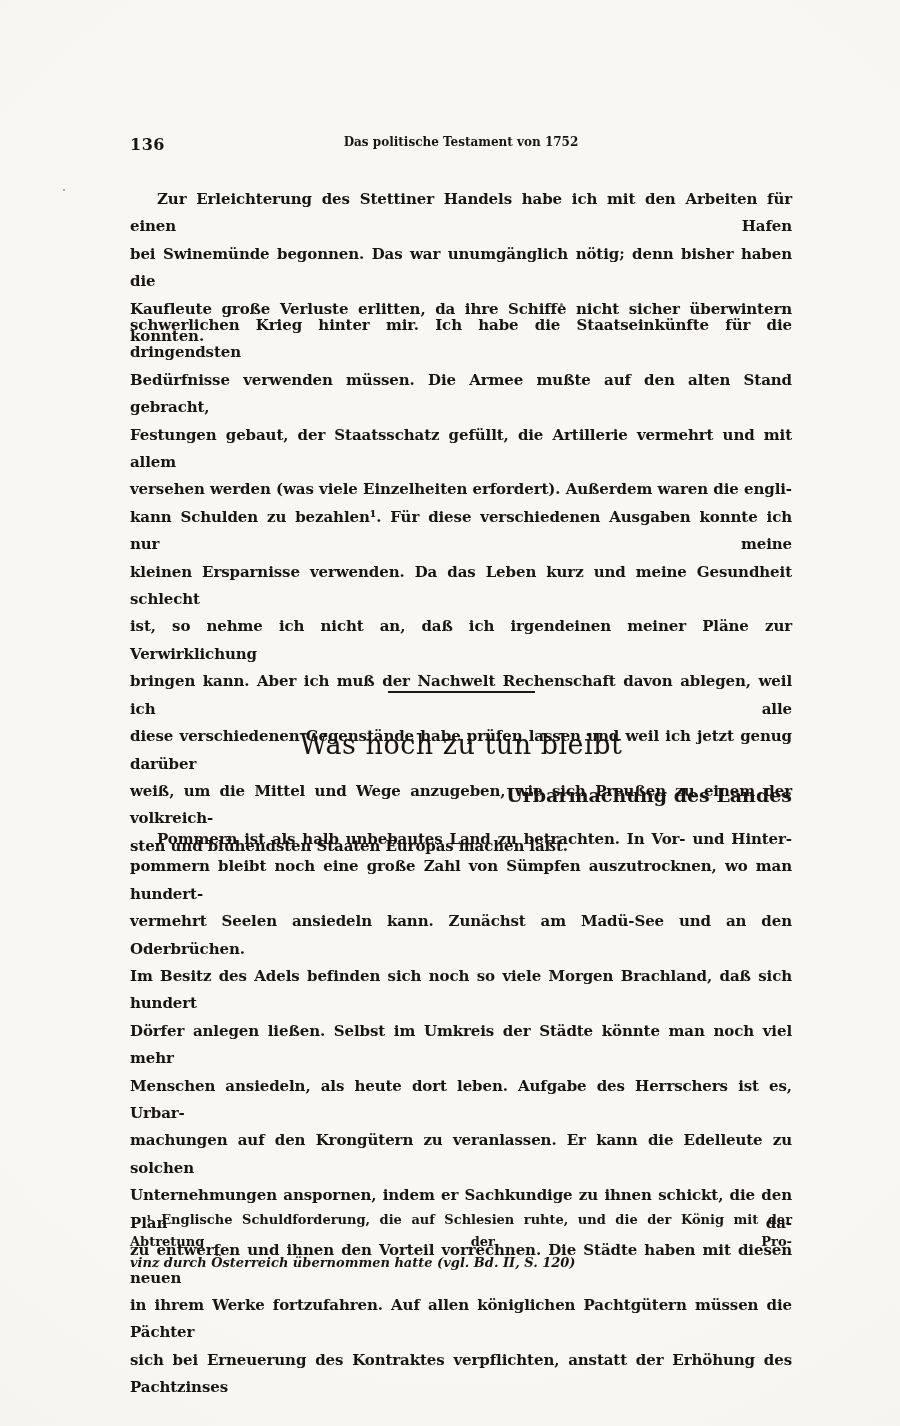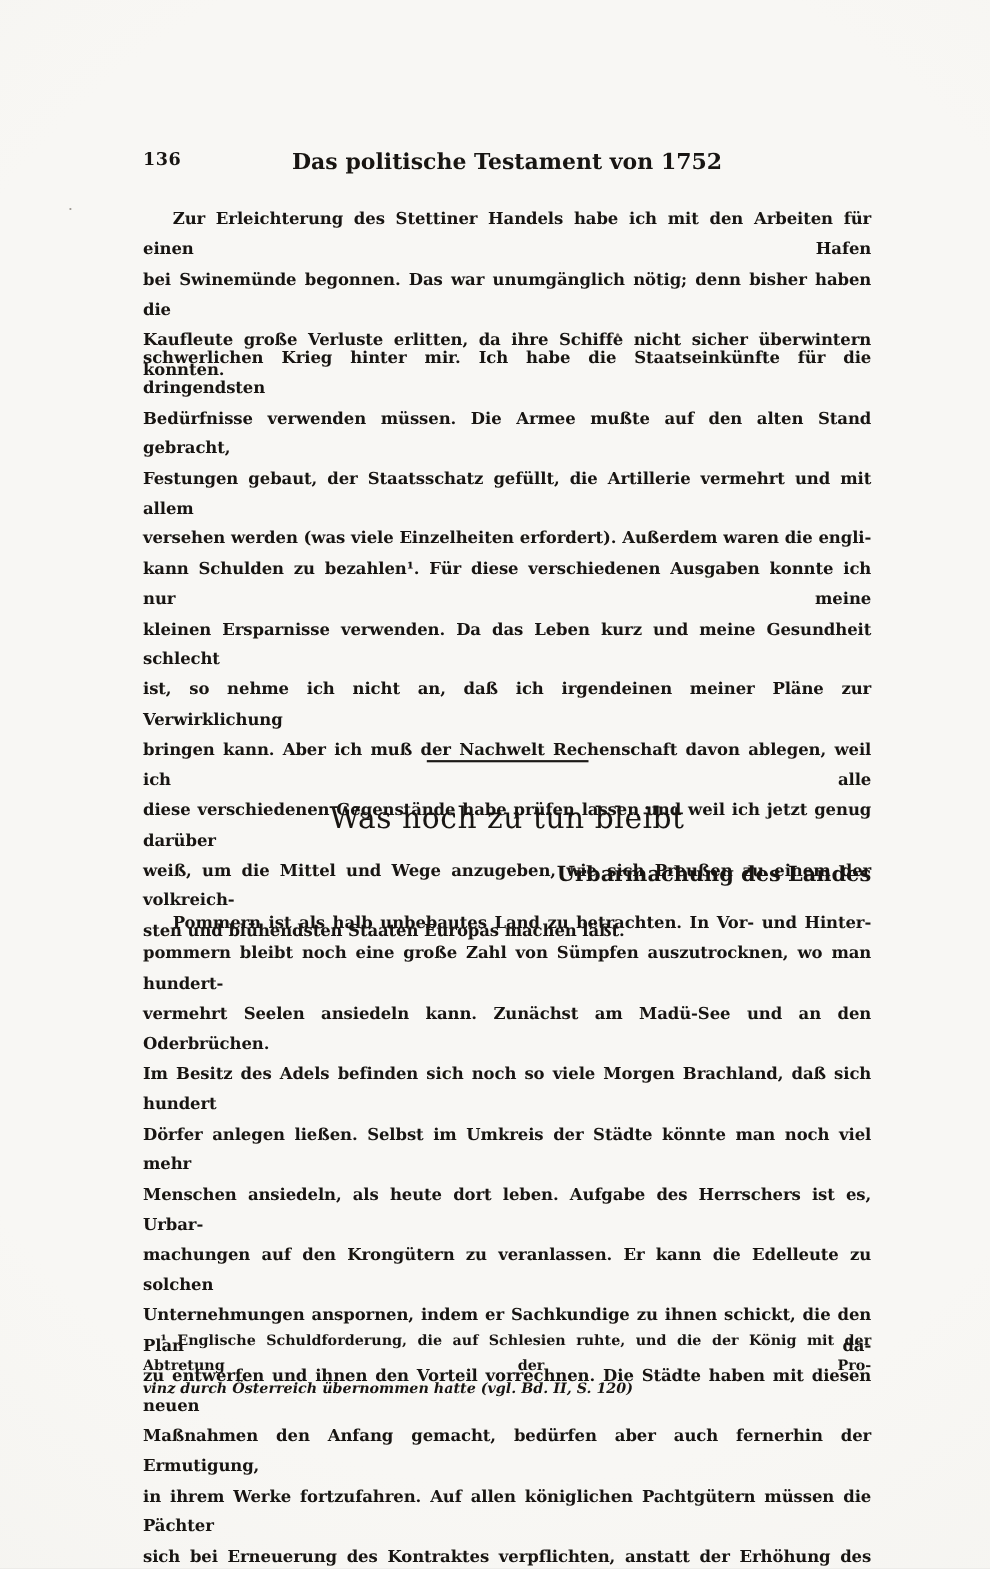--- a/index.html
+++ b/index.html
@@ -11,21 +11,21 @@
       radial-gradient(ellipse 120% 90% at 50% 45%, #f8f7f4 55%, #f3f2ee 92%, #efeeea 100%);
     font-family:"DejaVu Serif","Liberation Serif",serif;
     color:#181512;
     overflow:hidden;
     padding-left:24px;
   }
   .textblock{ position:absolute; left:130px; width:662px; }
 
   
   .pageno{ position:absolute; left:130px; top:135px; font-size:16px; font-weight:700; letter-spacing:.5px; }
-  .runtitle{ position:absolute; left:130px; top:135px; width:662px; text-align:center; font-size:20px; font-weight:700; }
+  .runtitle{ position:absolute; left:130px; top:135px; width:662px; text-align:center; font-size:12px; font-weight:700; }
 
   
   .para .line{
     font-size:15px; line-height:27.4px; font-weight:700;
     letter-spacing:-0.1px;
     text-align:justify; text-align-last:justify;
     white-space:normal;
   }
   .para .line.first{ text-indent:27px; }
   .para .line.last{ text-align-last:left; }
@@ -100,21 +100,20 @@
   <div id="para3" class="textblock para">
       <div class="line first">Pommern ist als halb unbebautes Land zu betrachten. In Vor- und Hinter-</div>
       <div class="line">pommern bleibt noch eine große Zahl von Sümpfen auszutrocknen, wo man hundert-</div>
       <div class="line">vermehrt Seelen ansiedeln kann. Zunächst am Madü-See und an den Oderbrüchen.</div>
       <div class="line">Im Besitz des Adels befinden sich noch so viele Morgen Brachland, daß sich hundert</div>
       <div class="line">Dörfer anlegen ließen. Selbst im Umkreis der Städte könnte man noch viel mehr</div>
       <div class="line">Menschen ansiedeln, als heute dort leben. Aufgabe des Herrschers ist es, Urbar-</div>
       <div class="line">machungen auf den Krongütern zu veranlassen. Er kann die Edelleute zu solchen</div>
       <div class="line">Unternehmungen anspornen, indem er Sachkundige zu ihnen schickt, die den Plan da-</div>
       <div class="line">zu entwerfen und ihnen den Vorteil vorrechnen. Die Städte haben mit diesen neuen</div>
-      <div class="line">Maßnahmen den Anfang gemacht, bedürfen aber auch fernerhin der Ermutigung,</div>
       <div class="line">in ihrem Werke fortzufahren. Auf allen königlichen Pachtgütern müssen die Pächter</div>
       <div class="line">sich bei Erneuerung des Kontraktes verpflichten, anstatt der Erhöhung des Pachtzinses</div>
     </div>
 
   <div class="textblock footnote">
       <div class="line first">¹ Englische Schuldforderung, die auf Schlesien ruhte, und die der König mit der Abtretung der Pro-</div>
       <div class="line last">vinz durch Österreich übernommen hatte (vgl. Bd. II, S. 120)</div>
     </div>
 
   <div class="speck a"></div>

